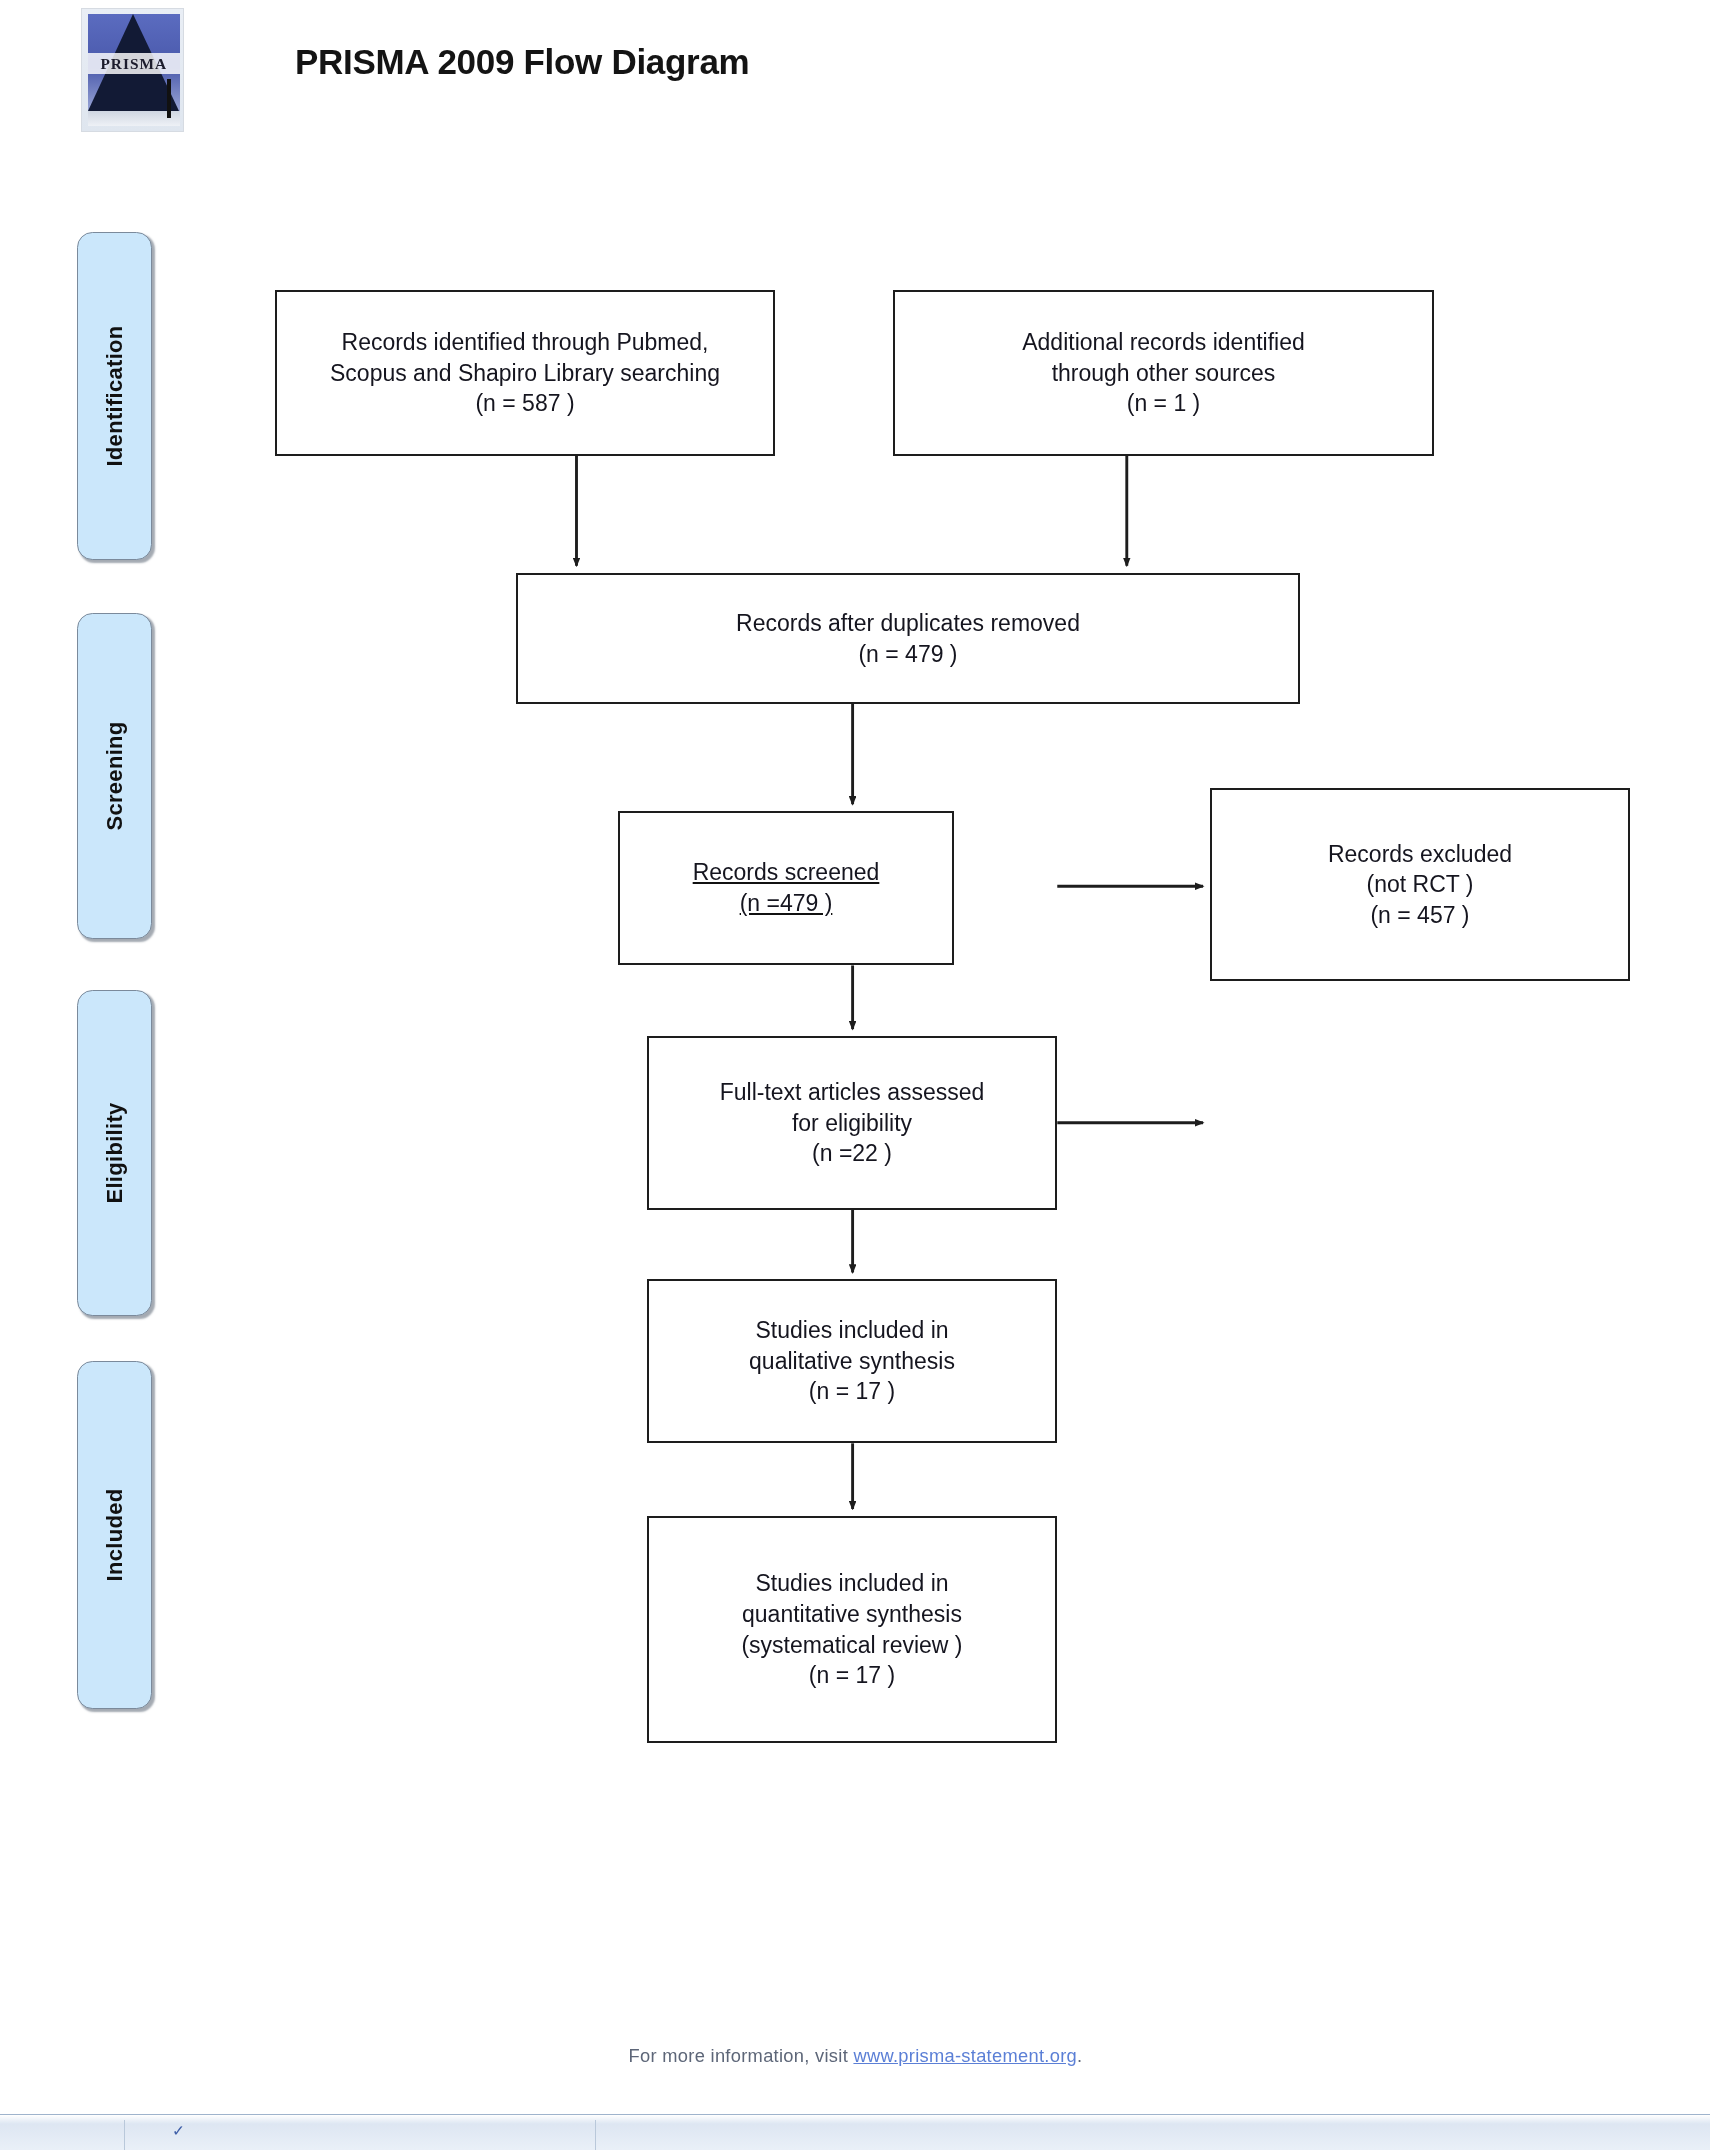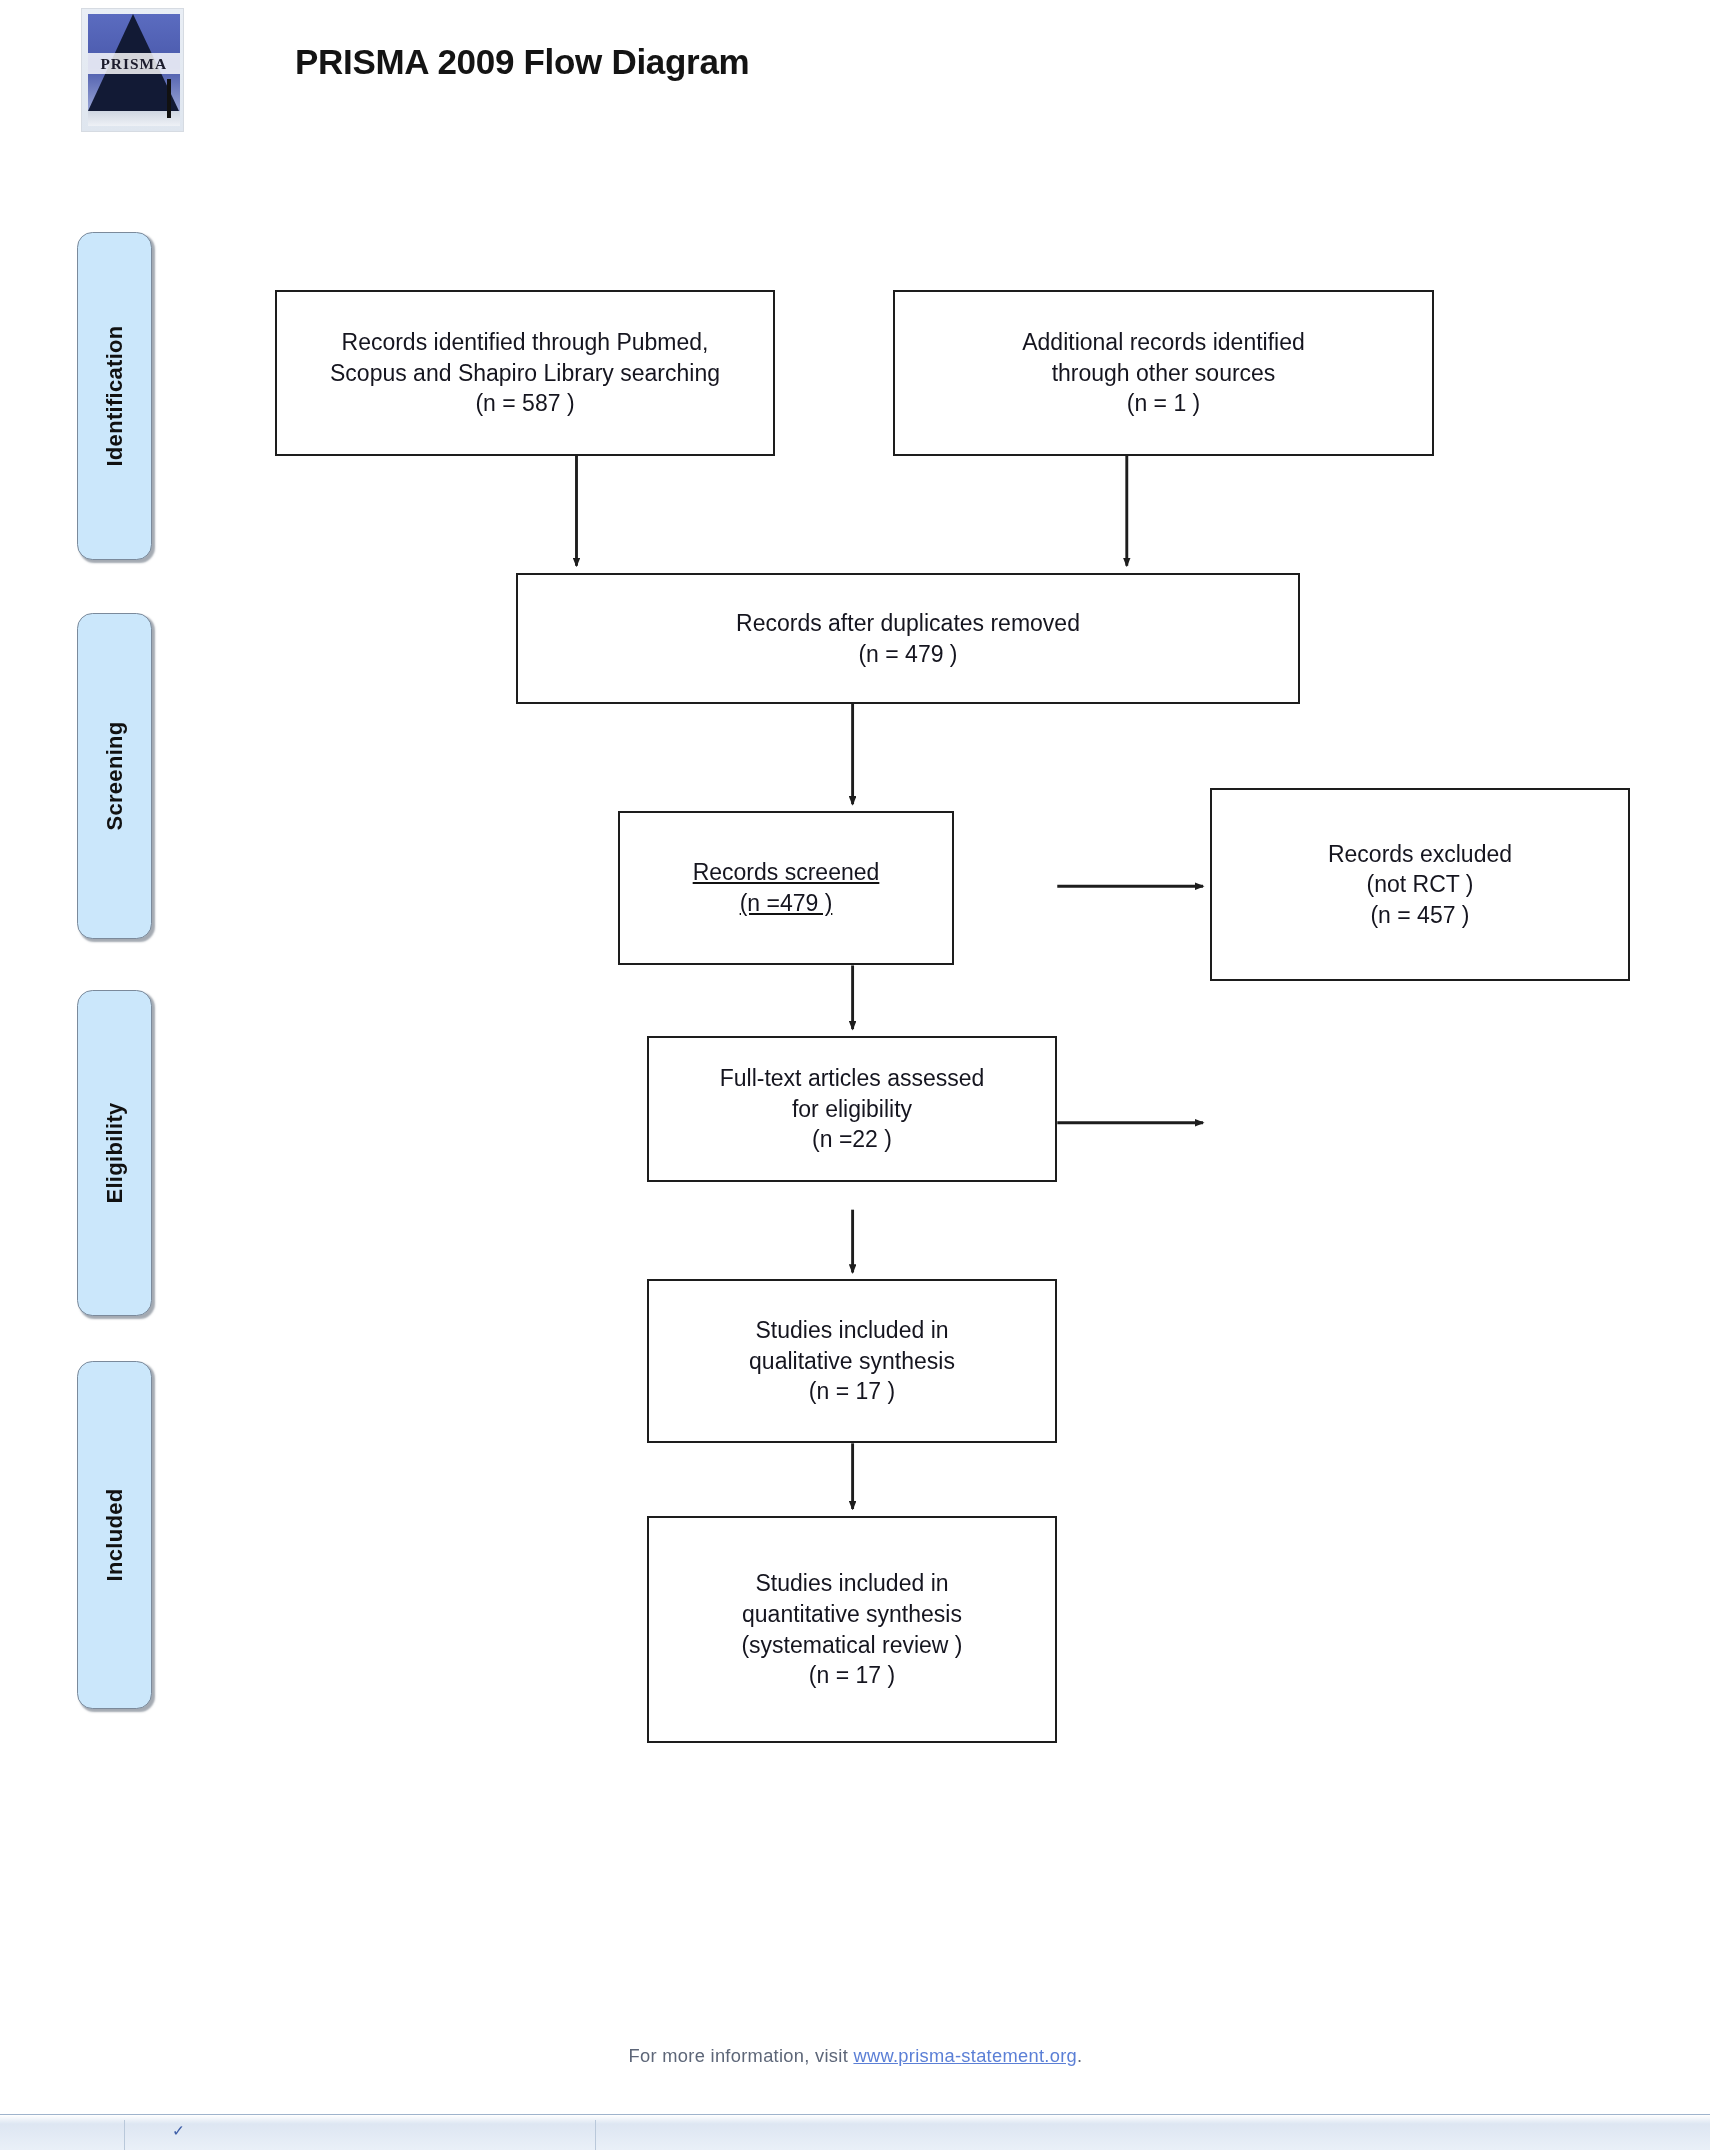--- a/index.html
+++ b/index.html
@@ -275,21 +275,21 @@
     <span class="flow-box-text">Records screened
 (n =479   )</span>
   </div>
 
   <div class="flow-box" id="box-records-excluded" style="left: 1210px; top: 788px; width: 420px; height: 193px;">
     <span class="flow-box-text">Records excluded
 (not RCT )
 (n = 457   )</span>
   </div>
 
-  <div class="flow-box" id="box-fulltext-assessed" style="left: 647px; top: 1036px; width: 410px; height: 146px; text-align: center;">
+  <div class="flow-box" id="box-fulltext-assessed" style="left: 647px; top: 1036px; width: 410px; height: 174px; text-align: center;">
     <span class="flow-box-text">Full-text articles assessed
 for eligibility
 (n =22   )</span>
   </div>
 
 
   <div class="flow-box" id="box-qualitative-synthesis" style="left: 647px; top: 1279px; width: 410px; height: 164px;">
     <span class="flow-box-text">Studies included in
 qualitative synthesis
 (n = 17   )</span>

